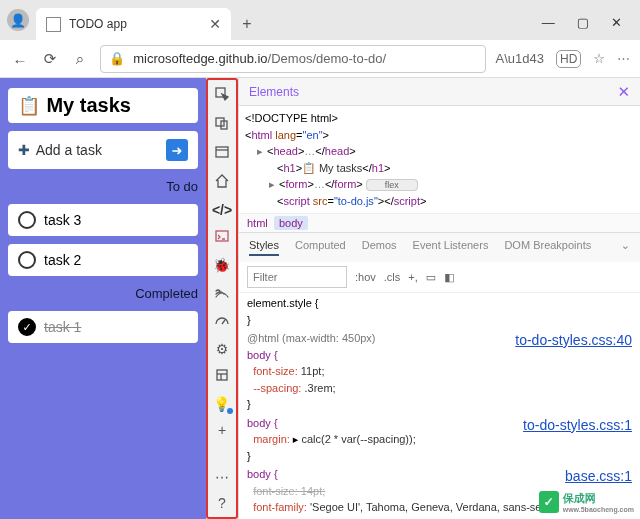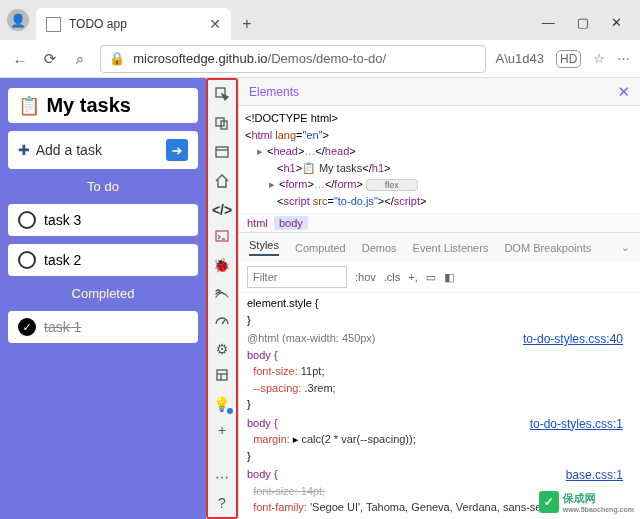--- a/index.html
+++ b/index.html
@@ -18,21 +18,21 @@
 .url-box{flex:1;height:28px;border:1px solid #ccc;border-radius:4px;display:flex;align-items:center;padding:0 8px;gap:8px;font-size:13px;color:#666}
 .url-host{color:#333}
 .ab-right{display:flex;gap:12px;align-items:center;color:#666;font-size:13px}
 .hd-box{border:1px solid #999;border-radius:5px;font-size:12px;padding:1px 3px}
 .content{display:flex;height:441px}
 .app{width:206px;background:#7075e0;padding:10px 8px 8px 8px;display:flex;flex-direction:column;gap:8px}
 .app-h1{background:#fff;border-radius:4px;padding:6px 10px;font-size:20px;font-weight:bold;display:flex;align-items:center;gap:6px}
 .clipboard{font-size:18px}
 .add-row{background:#fff;border-radius:4px;padding:8px 10px;display:flex;align-items:center;font-size:14px;color:#333}
 .add-btn{margin-left:auto;width:22px;height:22px;background:#2b7de0;border-radius:3px;color:#fff;display:flex;align-items:center;justify-content:center;font-size:13px}
-.section-label{text-align:center;font-size:13px;color:#fef9c3;padding:2px 0}
+.section-label{text-align:right;font-size:13px;color:#0f172a;padding:2px 0}
 .task{background:#fff;border-radius:4px;padding:7px 10px;display:flex;align-items:center;gap:8px;font-size:14px}
 .circ{width:18px;height:18px;border:2px solid #333;border-radius:50%;flex:none}
 .circ.done{background:#000;display:flex;align-items:center;justify-content:center;color:#fff;font-size:11px;border-color:#000}
 .strike{text-decoration:line-through;color:#888}
 .vtoolbar{width:32px;background:#f2f2f2;border:2px solid #d33;border-radius:3px;display:flex;flex-direction:column;align-items:center;padding:6px 0;gap:10px;color:#555;font-size:14px}
 .vtoolbar .sp{flex:1}
 .vtoolbar svg{width:16px;height:16px}
 .devtools{flex:1;background:#fff;display:flex;flex-direction:column;font-size:12px;border-left:1px solid #ddd}
 .dt-head{height:28px;display:flex;align-items:center;padding:0 10px;color:#8b5cf6;background:#f6f6f6;border-bottom:1px solid #ddd}
 .dt-head .x{margin-left:auto;font-size:15px}
@@ -40,28 +40,28 @@
 .dom .tg{color:#8a1d8a}
 .dom .at{color:#9b3e00}
 .dom .av{color:#1a4fc7}
 .dom .txt{color:#333}
 .dom .sel{background:#c5d8f7}
 .dom .arrow{color:#777;display:inline-block;width:10px}
 .dom .dots{color:#888}
 .flex-badge{background:#eee;border:1px solid #ccc;border-radius:4px;font-size:9px;padding:0 18px;color:#666}
 .crumb{padding:3px 8px;font-size:11px;color:#8a1d8a;border-top:1px solid #eee;border-bottom:1px solid #ddd;background:#fafafa}
 .crumb .cur{background:#d8e3f7;padding:1px 5px;border-radius:2px}
-.styles-tabs{display:flex;gap:16px;padding:6px 10px;font-size:11px;color:#888;background:#f8f8f8;align-items:center}
+.styles-tabs{display:flex;gap:16px;padding:6px 10px;font-size:11px;color:#888;background:#f8f8f8;align-items:flex-start}
 .styles-tabs .active{color:#333;border-bottom:2px solid #357;padding-bottom:3px}
 .styles-tabs .chev{margin-left:auto}
 .filter-row{display:flex;align-items:center;gap:8px;padding:4px 8px;border-bottom:1px solid #eee;color:#666;font-size:11px}
 .filter-input{width:100px;height:22px;border:1px solid #ccc;font-size:11px;padding:0 5px;color:#999}
 .css-pane{flex:1;overflow:auto;font-family:Consolas,monospace;font-size:11px;line-height:1.5;padding:2px 8px}
 .rule{margin-bottom:2px;position:relative}
-.rule .link{position:absolute;right:9px;top:0;color:#1a4fc7;text-decoration:underline;font-size:12px}
+.rule .link{position:absolute;right:0;top:0;color:#1a4fc7;text-decoration:underline;font-size:14px}
 .sel-css{color:#8a1d8a}
 .prop{color:#c43}
 .val{color:#333}
 .media{color:#777}
 .ov{text-decoration:line-through;color:#aaa}
 .watermark{position:absolute;right:6px;bottom:6px;display:flex;align-items:center;gap:4px;font-size:11px;color:#3a7;font-weight:bold}
 .watermark .shield{width:20px;height:22px;background:#29b95f;border-radius:3px;display:flex;align-items:center;justify-content:center;color:#fff;font-size:12px}
 </style>
 </head>
 <body>

